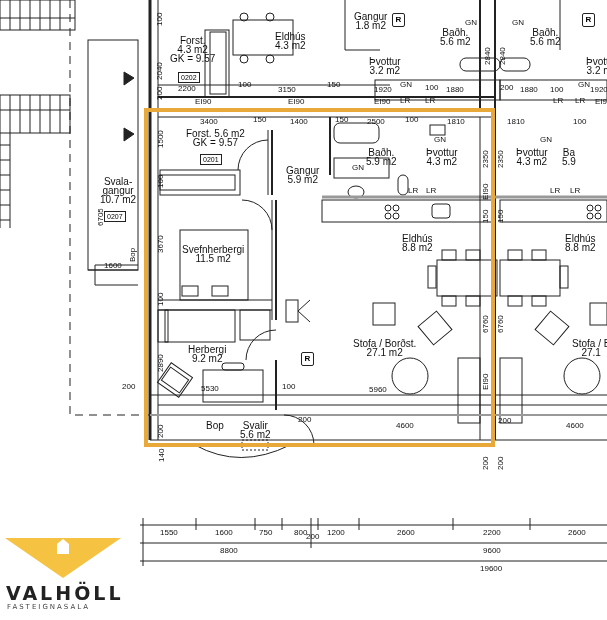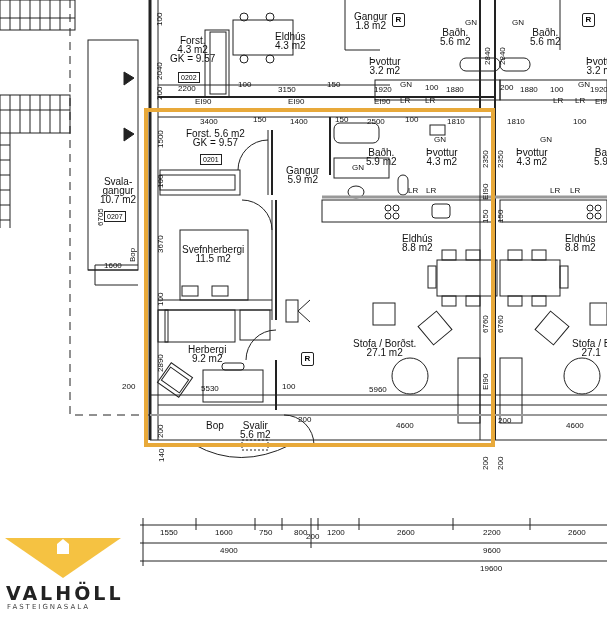--- a/index.html
+++ b/index.html
@@ -244,21 +244,21 @@
   <div>5.9 m2</div>
 </div>
 <div class="lbl" style="left:426px;top:148px;">
   <div>Þvottur</div>
   <div>4.3 m2</div>
 </div>
 <div class="lbl" style="left:516px;top:148px;">
   <div>Þvottur</div>
   <div>4.3 m2</div>
 </div>
-<div class="lbl" style="left:594px;top:148px;">
+<div class="lbl" style="left:562px;top:148px;">
   <div>Ba</div>
   <div>5.9</div>
 </div>
 
 <div class="lbl" style="left:182px;top:245px;">
   <div>Svefnherbergi</div>
   <div>11.5 m2</div>
 </div>
 <div class="lbl" style="left:402px;top:234px;">
   <div>Eldhús</div>
@@ -366,21 +366,21 @@
 
 <div class="dim" style="left:160px;top:528px;">1550</div>
 <div class="dim" style="left:215px;top:528px;">1600</div>
 <div class="dim" style="left:259px;top:528px;">750</div>
 <div class="dim" style="left:287px;top:528px;padding-left:7px;">800</div>
 <div class="dim" style="left:306px;top:532px;">200</div>
 <div class="dim" style="left:327px;top:528px;">1200</div>
 <div class="dim" style="left:397px;top:528px;">2600</div>
 <div class="dim" style="left:483px;top:528px;">2200</div>
 <div class="dim" style="left:568px;top:528px;">2600</div>
-<div class="dim" style="left:220px;top:546px;">4900</div>
+<div class="dim" style="left:220px;top:546px;">8800</div>
 <div class="dim" style="left:483px;top:546px;">9600</div>
 <div class="dim" style="left:480px;top:564px;">19600</div>
 
 <svg class="logo" width="116" height="40" viewBox="0 0 116 40">
   <polygon points="0,0 116,0 58,40" fill="#F5C242"></polygon>
   <polygon points="52,6 58,1 64,6 64,16 52,16" fill="#fff"></polygon>
 </svg>
 <div class="logo-name">VALHÖLL</div>
 <div class="logo-sub">FASTEIGNASALA</div>
 

